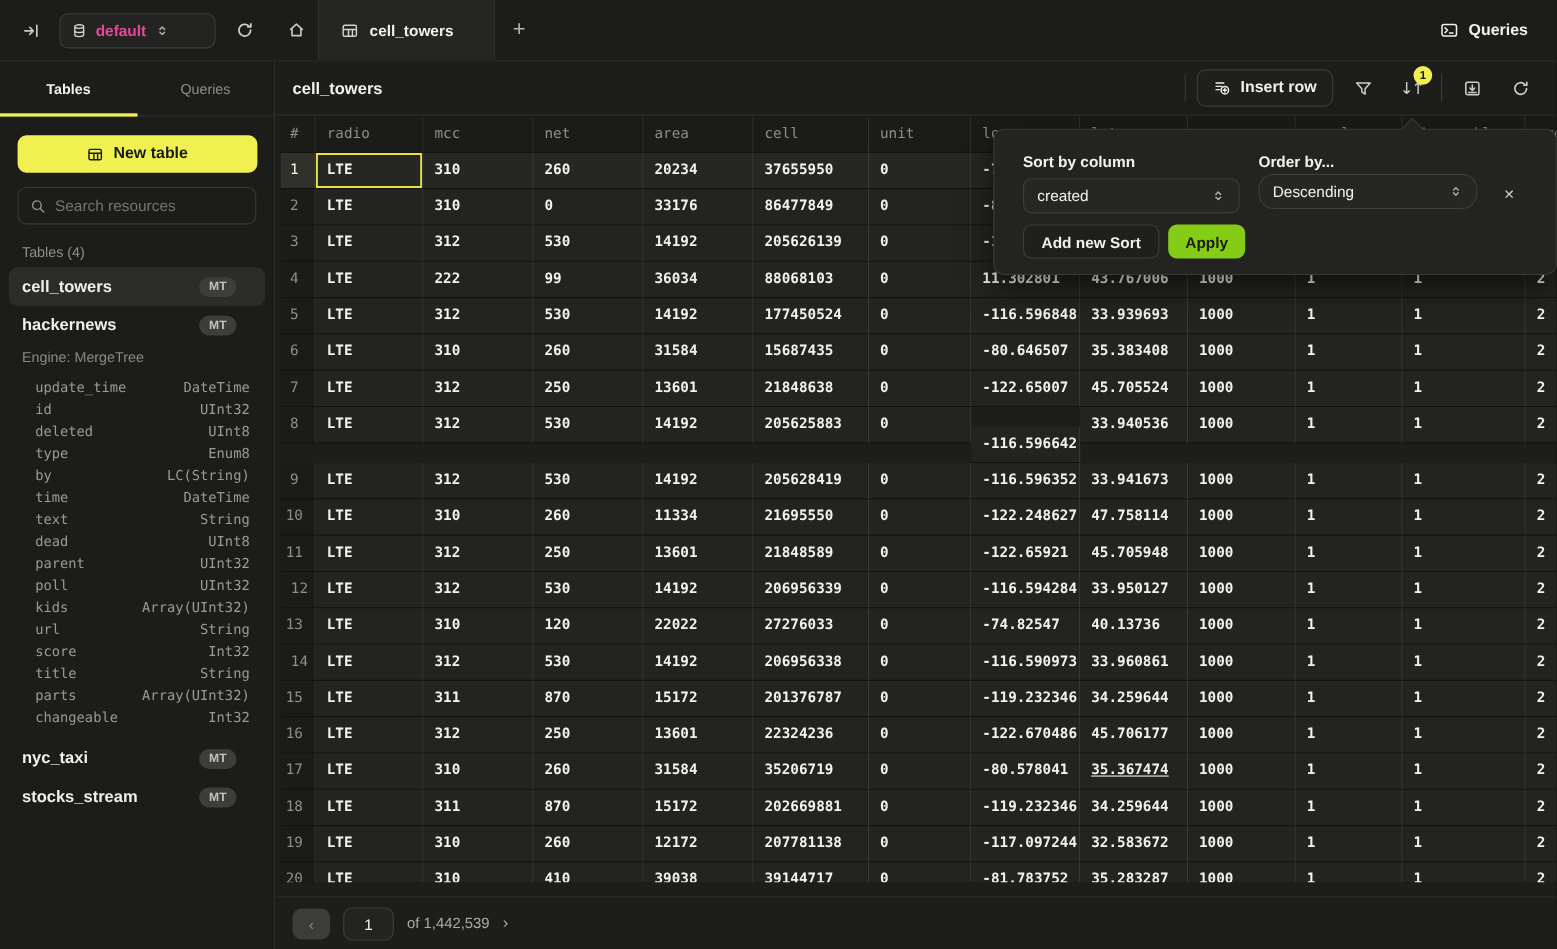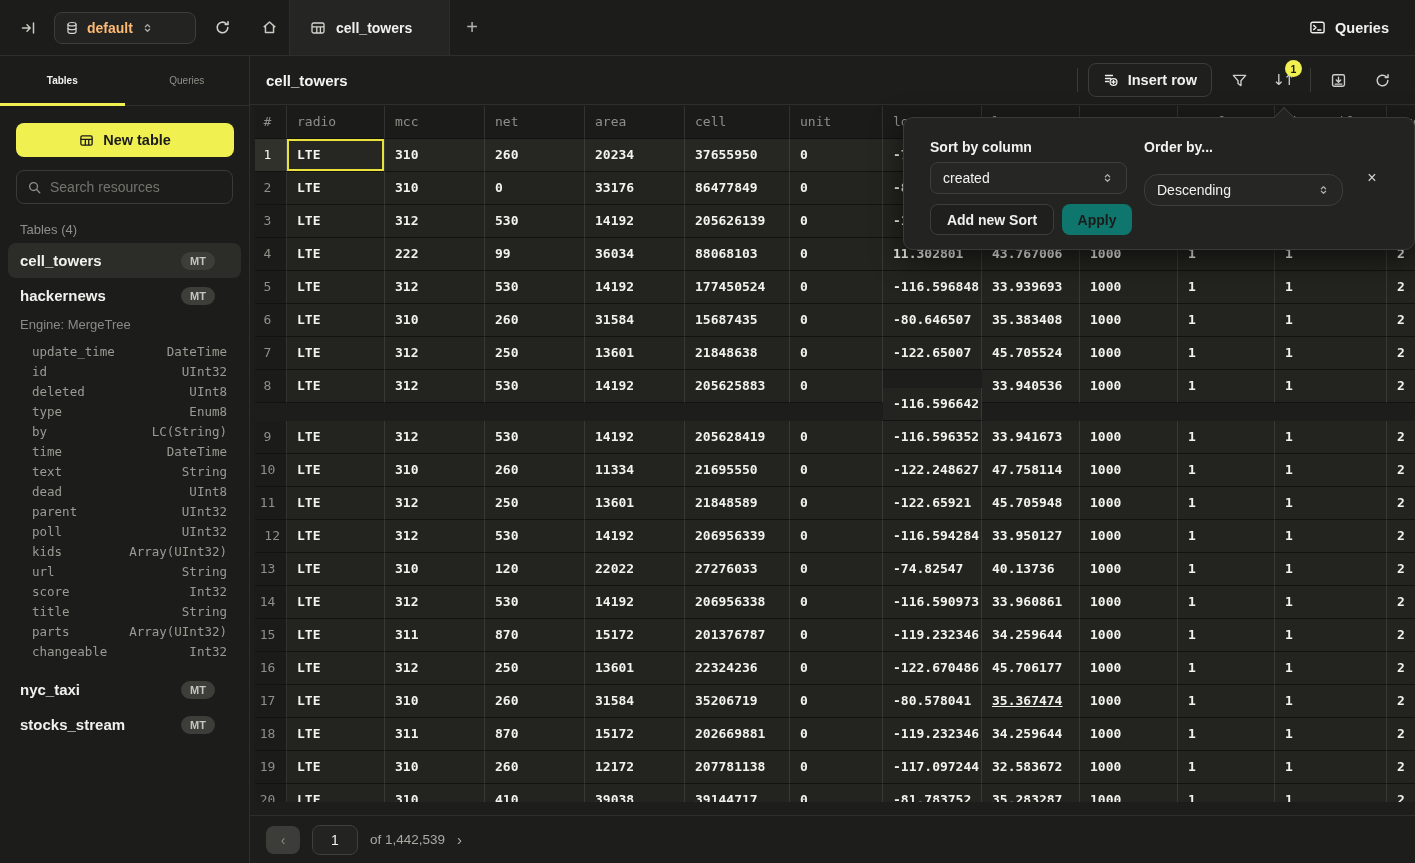--- a/index.html
+++ b/index.html
@@ -8,38 +8,38 @@
   svg { display:block; }
 
   
   .topbar { position:absolute; left:0; top:0; width:1415px; height:56px;
     background:#1c1c1a; border-bottom:1px solid #2e2e2a; display:flex; align-items:stretch; }
   .topbar-left { width:250px; display:flex; align-items:center; gap:12px; padding:0 14px; flex:none; }
   .icon-btn { background:none; border:none; color:#c9c9c3; cursor:pointer; display:flex;
     align-items:center; justify-content:center; width:28px; height:28px; border-radius:6px; }
   .db-select { display:flex; align-items:center; gap:8px; height:32px; padding:0 10px;
     border:1px solid #3d3d39; border-radius:8px; background:#232321; cursor:pointer; flex:1; }
-  .db-select .lbl { font-size:14px; font-weight:600; color:#fdba74; }
+  .db-select .lbl { font-size:14px; font-weight:600; color:#ec4899; }
   .tabstrip { display:flex; align-items:stretch; flex:1; }
   .home-cell { width:40px; display:flex; align-items:center; justify-content:center;
     border-right:1px solid #2e2e2a; color:#c9c9c3; cursor:pointer; }
   .tab { display:flex; align-items:center; gap:10px; padding:0 20px; background:#252523;
     border-right:1px solid #2e2e2a; color:#ececе8; cursor:pointer; min-width:160px; }
   .tab .t { font-size:14px; font-weight:600; color:#f0f0ec; }
   .tab-add { width:44px; display:flex; align-items:center; justify-content:center;
     color:#b4b4ae; font-size:20px; cursor:pointer; background:none; border:none; }
   .topbar-right { display:flex; align-items:center; padding-right:26px; }
   .queries-link { display:flex; align-items:center; gap:9px; color:#f0f0ec; font-size:14.5px;
     font-weight:600; background:none; border:none; cursor:pointer; }
 
   
   .sidebar { position:absolute; left:0; top:56px; width:250px; height:807px;
     background:#1c1c1a; border-right:1px solid #2e2e2a; }
   .side-tabs { height:50px; display:flex; border-bottom:1px solid #2e2e2a; }
-  .side-tab { flex:1; display:flex; align-items:center; justify-content:center; font-size:10px;
+  .side-tab { flex:1; display:flex; align-items:center; justify-content:center; font-size:13px;
     color:#8f8f89; cursor:pointer; position:relative; background:none; border:none; }
   .side-tab.active { color:#f2f2ee; font-weight:600; }
   .side-tab.active::after { content:""; position:absolute; left:0; right:0; bottom:-1px;
     height:3px; background:#f1f051; }
   .new-table { margin:17px 16px 0; width:218px; height:34px; background:#f1f051; color:#1b1b19;
     border:none; border-radius:8px; font-size:14.5px; font-weight:700; display:flex;
     align-items:center; justify-content:center; gap:9px; cursor:pointer; }
   .search-box { margin:13px 16px 0; height:34px; border:1px solid #3a3a36; border-radius:8px;
     display:flex; align-items:center; gap:8px; padding:0 10px; color:#75756f; }
   .search-box input { background:none; border:none; outline:none; color:#d5d5cf;
@@ -108,21 +108,21 @@
     transform:rotate(45deg); }
   .pp-label { position:absolute; font-size:14px; font-weight:700; color:#ececе8; }
   .pp-select { position:absolute; height:32px; background:#262624; border:1px solid #3d3d39;
     border-radius:8px; display:flex; align-items:center; padding:0 12px; cursor:pointer; }
   .pp-select .v { flex:1; font-size:14px; color:#f2f2ee; }
   .pp-close { position:absolute; left:456px; top:48px; width:24px; height:24px; background:none;
     border:none; color:#d5d5cf; font-size:16px; cursor:pointer; }
   .pp-btn { position:absolute; height:31px; border-radius:8px; font-size:14px; font-weight:600;
     cursor:pointer; }
   .pp-add { left:26px; top:86px; width:124px; background:#1f1f1d; border:1px solid #3d3d39; color:#f0f0ec; }
-  .pp-apply { left:158px; top:86px; width:70px; background:#0f766e; border:none; color:#1b1b19; font-weight:700; }
+  .pp-apply { left:158px; top:86px; width:70px; background:#84cc16; border:none; color:#1b1b19; font-weight:700; }
 </style>
 </head>
 <body>
 
 <div class="topbar">
   <div class="topbar-left">
     <button class="icon-btn">
       <span>
         <svg width="16" height="16" viewBox="0 0 16 16" fill="none" stroke="#c9c9c3" stroke-width="1.5" stroke-linecap="round" stroke-linejoin="round">
           <path d="M2.5 8h7.5M7 4.8 10.2 8 7 11.2M13.5 3v10"></path>
@@ -554,21 +554,21 @@
           <div class="cell" style="width: 105px;">27276033</div>
           <div class="cell" style="width: 93px;">0</div>
           <div class="cell" style="width: 99px;">-74.82547</div>
           <div class="cell" style="width: 98px;">40.13736</div>
           <div class="cell" style="width: 98px;">1000</div>
           <div class="cell" style="width: 97px;">1</div>
           <div class="cell" style="width: 112px;">1</div>
           <div class="cell" style="width: 120px;">2</div>
         </div>
         <div class="grid-row">
-          <div class="cell numcell" style="width: 32px;">14</div>
+          <div class="cell numcell" style="width: 32px; text-align: right;">14</div>
           <div class="cell" style="width: 98px;">LTE</div>
           <div class="cell" style="width: 100px;">312</div>
           <div class="cell" style="width: 100px;">530</div>
           <div class="cell" style="width: 100px;">14192</div>
           <div class="cell" style="width: 105px;">206956338</div>
           <div class="cell" style="width: 93px;">0</div>
           <div class="cell" style="width: 99px;">-116.590973</div>
           <div class="cell" style="width: 98px;">33.960861</div>
           <div class="cell" style="width: 98px;">1000</div>
           <div class="cell" style="width: 97px;">1</div>
@@ -682,21 +682,21 @@
     <div class="pp-label" style="left:26px; top:21px;">Sort by column</div>
     <div class="pp-select" style="left:26px; top:44px; width:197px;">
       <span class="v">created</span>
       <span>
         <svg width="13" height="14" viewBox="0 0 16 16" fill="none" stroke="#b0b0aa" stroke-width="1.6" stroke-linecap="round" stroke-linejoin="round">
           <path d="M5.4 6.4 8 3.8l2.6 2.6M5.4 9.6 8 12.2l2.6-2.6"></path>
         </svg>
       </span>
     </div>
     <div class="pp-label" style="left:240px; top:21px;">Order by...</div>
-    <div class="pp-select" style="left:240px; top:56px; width:199px;border-radius:14px;">
+    <div class="pp-select" style="left:240px; top:40px; width:199px;border-radius:14px;">
       <span class="v">Descending</span>
       <span>
         <svg width="13" height="14" viewBox="0 0 16 16" fill="none" stroke="#b0b0aa" stroke-width="1.6" stroke-linecap="round" stroke-linejoin="round">
           <path d="M5.4 6.4 8 3.8l2.6 2.6M5.4 9.6 8 12.2l2.6-2.6"></path>
         </svg>
       </span>
     </div>
     <button class="pp-close">×</button>
     <button class="pp-btn pp-add">Add new Sort</button>
     <button class="pp-btn pp-apply">Apply</button>

